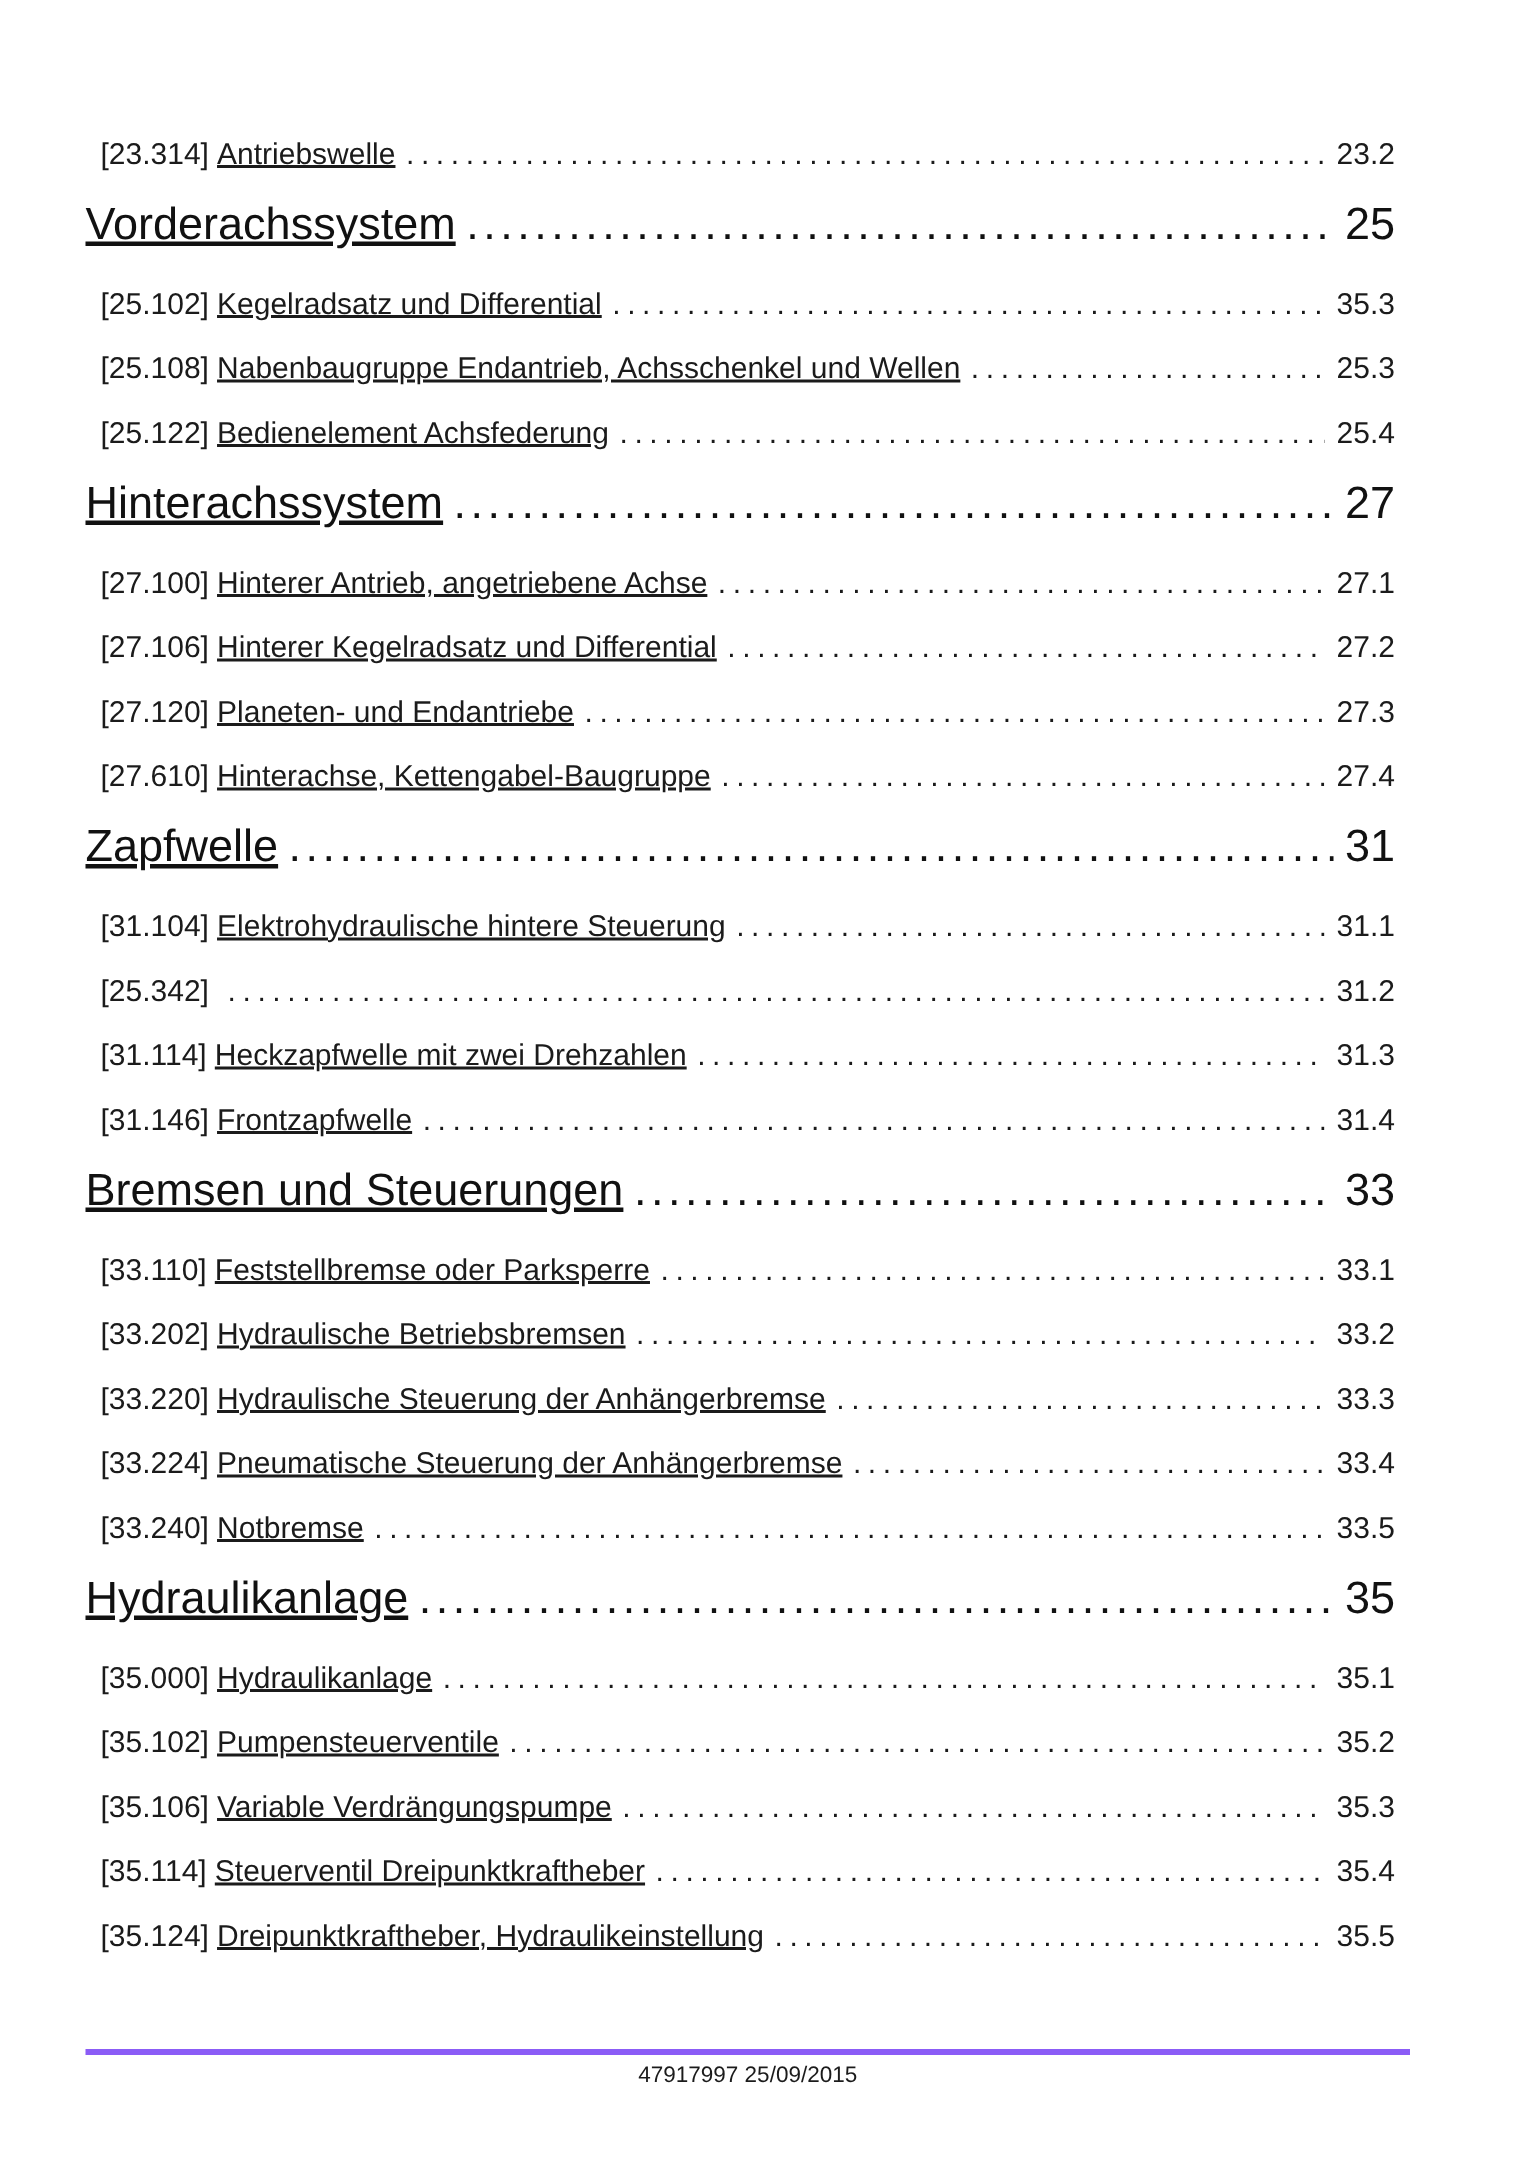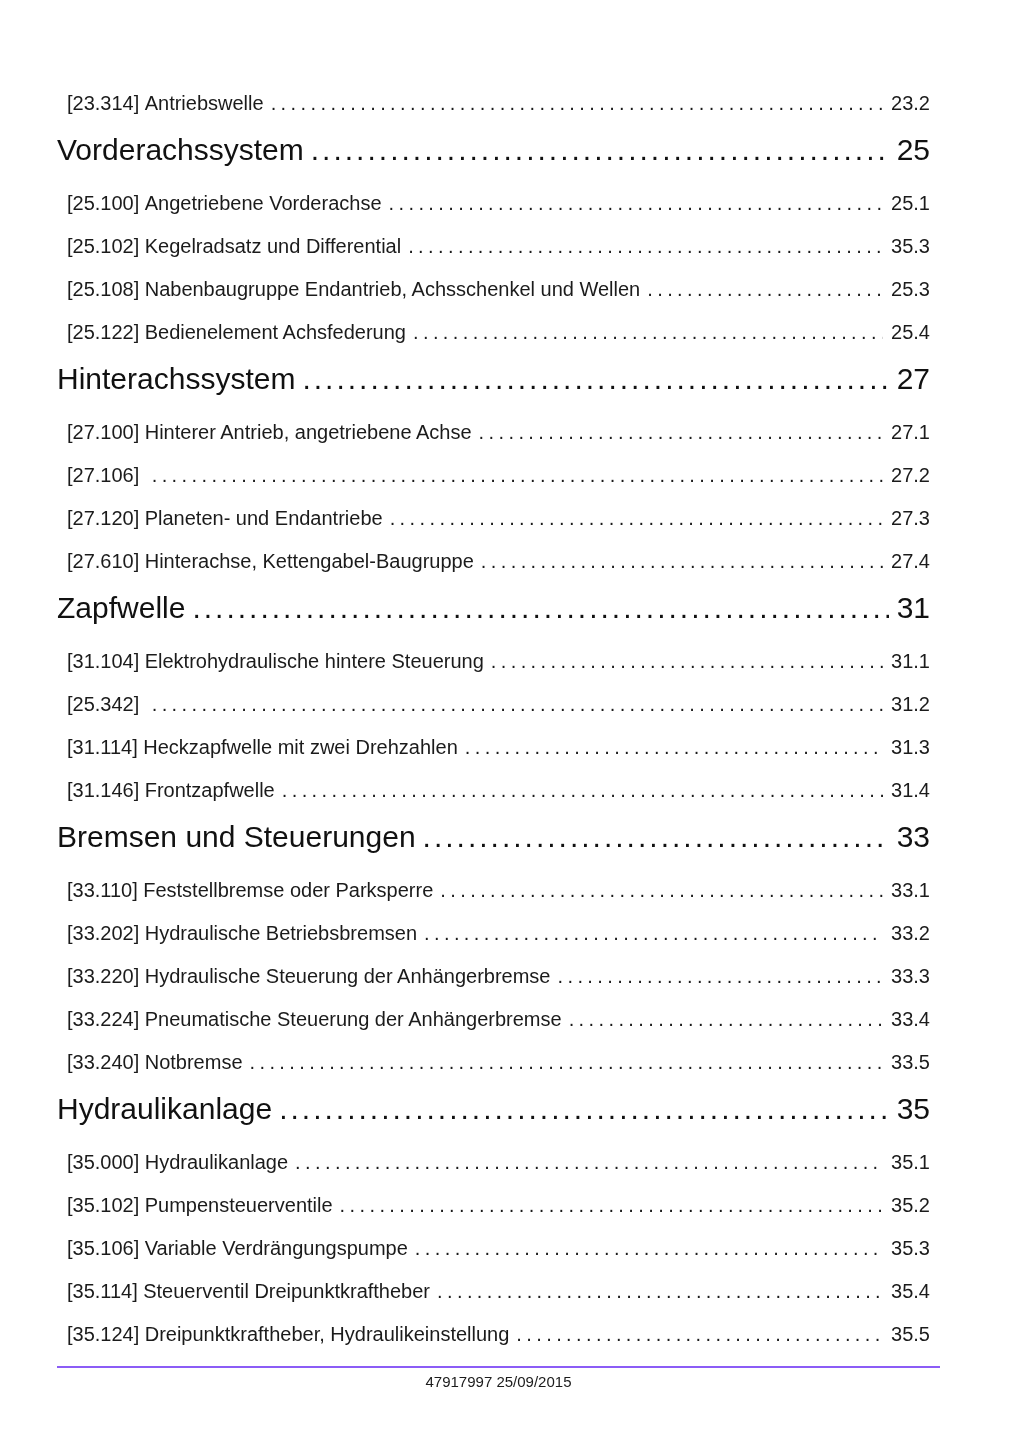--- a/index.html
+++ b/index.html
@@ -38,21 +38,21 @@
     padding-left: 10px;
     color: #1b1b1b;
   }
   .row.heading {
     font-size: 30px;
     line-height: 50px;
     margin: 0 0 7px 0;
     color: #111111;
   }
   .code { margin-right: 0.27em; white-space: nowrap; }
-  .label, .title { white-space: nowrap; }
+  .label, .title { white-space: nowrap; text-decoration: underline; }
   .leader {
     flex: 1 1 auto;
     min-width: 0;
     overflow: hidden;
     white-space: nowrap;
     padding-left: 7px;
   }
   .leader::after {
     content: "..........................................................................................................................................................";
   }
@@ -61,21 +61,21 @@
   .num {
     margin-left: 8px;
     white-space: nowrap;
     text-align: left;
   }
   .footer {
     position: absolute;
     left: 57px;
     right: 84px;
     top: 1366px;
-    border-top: 2px solid #8b5cf6;
+    border-top: 4px solid #8b5cf6;
     text-align: center;
     font-size: 15px;
     color: #1b1b1b;
     padding-top: 5px;
   }
 </style>
 </head>
 <body>
 
 <div class="page">
@@ -87,26 +87,20 @@
       <span class="leader"></span>
       <span class="num">23.2</span>
     </div>
 
     <div class="row heading">
       <span class="title">Vorderachssystem</span>
       <span class="leader"></span>
       <span class="num">25</span>
     </div>
     <div class="row entry">
-      <span class="code">[25.100]</span>
-      <span class="label">Angetriebene Vorderachse</span>
-      <span class="leader"></span>
-      <span class="num">25.1</span>
-    </div>
-    <div class="row entry">
       <span class="code">[25.102]</span>
       <span class="label">Kegelradsatz und Differential</span>
       <span class="leader"></span>
       <span class="num">35.3</span>
     </div>
     <div class="row entry">
       <span class="code">[25.108]</span>
       <span class="label">Nabenbaugruppe Endantrieb, Achsschenkel und Wellen</span>
       <span class="leader"></span>
       <span class="num">25.3</span>
@@ -124,20 +118,21 @@
       <span class="num">27</span>
     </div>
     <div class="row entry">
       <span class="code">[27.100]</span>
       <span class="label">Hinterer Antrieb, angetriebene Achse</span>
       <span class="leader"></span>
       <span class="num">27.1</span>
     </div>
     <div class="row entry">
       <span class="code">[27.106]</span>
+      <span class="label">Hinterer Kegelradsatz und Differential</span>
       <span class="leader"></span>
       <span class="num">27.2</span>
     </div>
     <div class="row entry">
       <span class="code">[27.120]</span>
       <span class="label">Planeten- und Endantriebe</span>
       <span class="leader"></span>
       <span class="num">27.3</span>
     </div>
     <div class="row entry">

